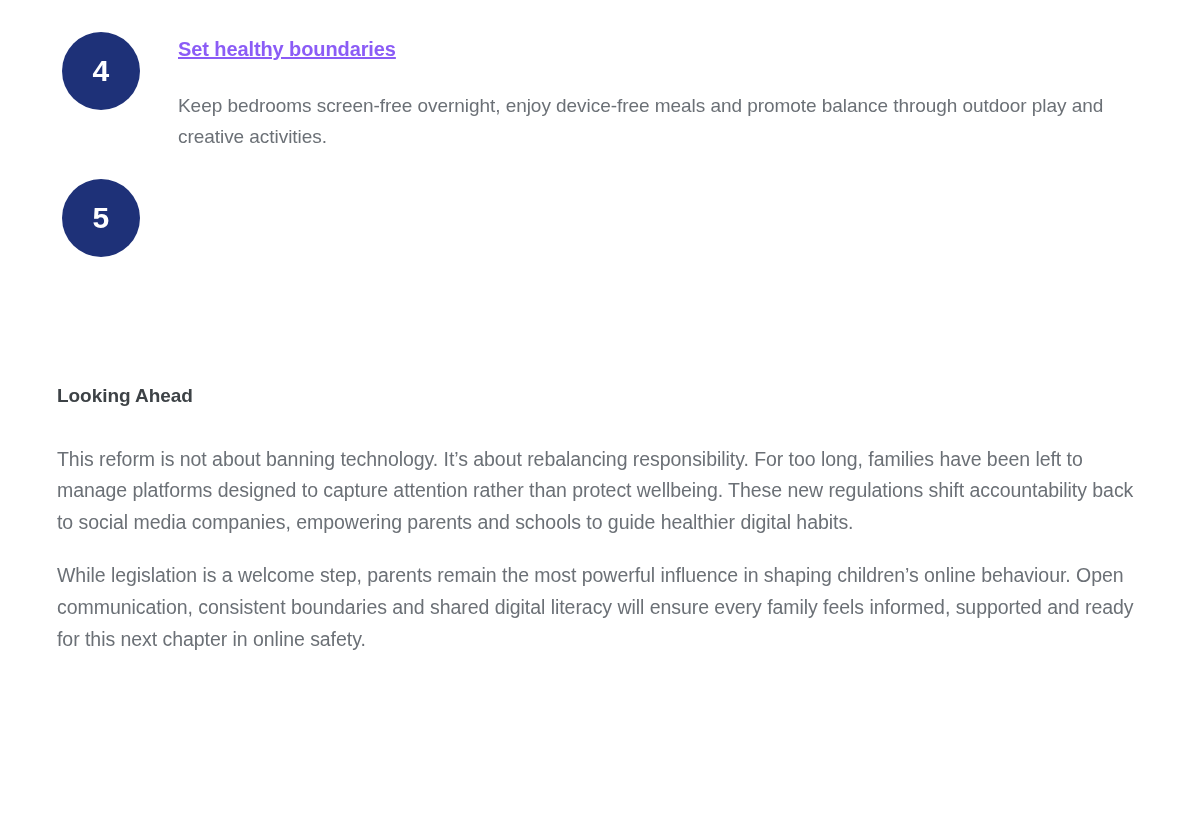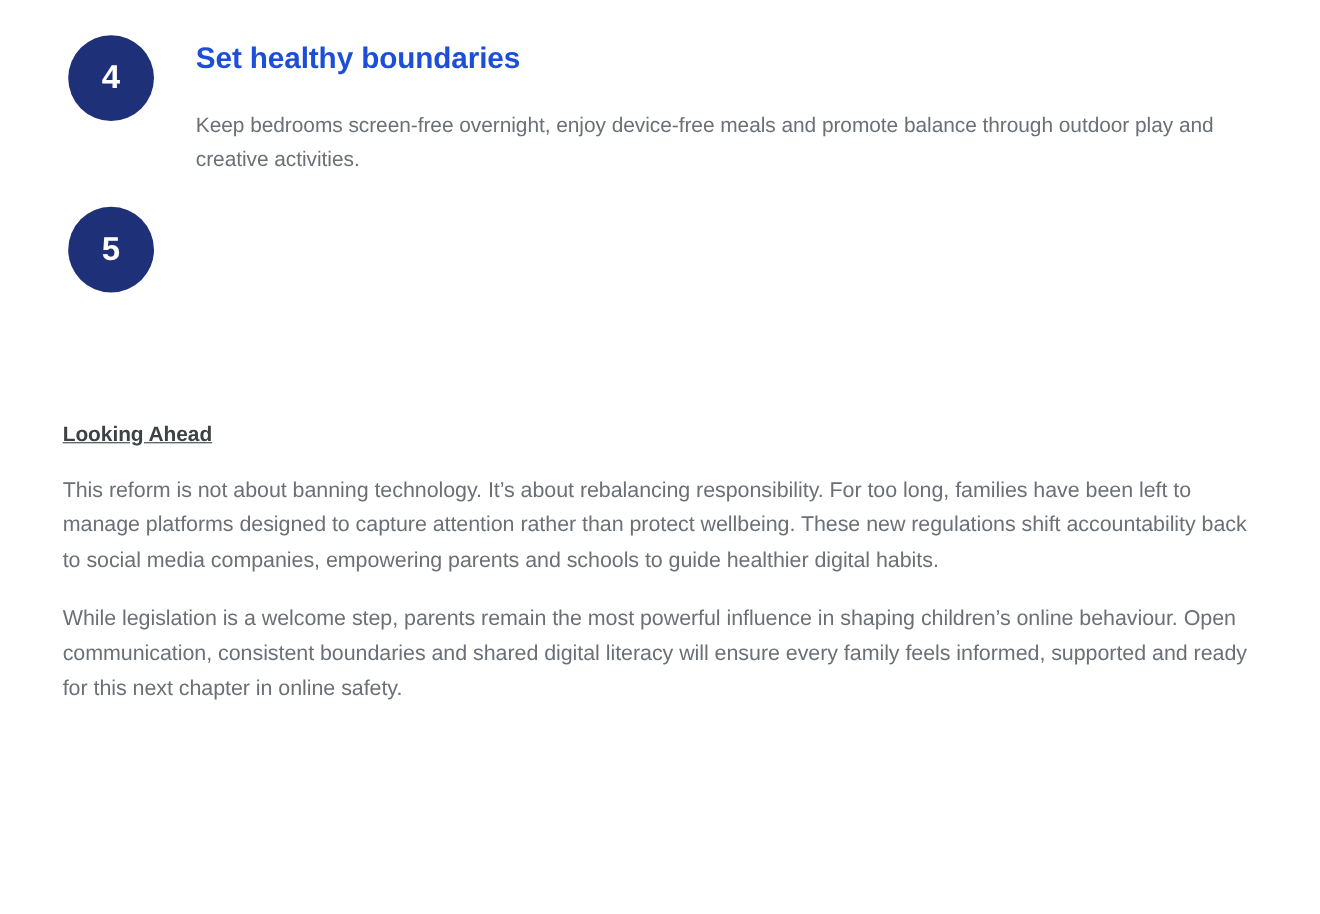--- a/index.html
+++ b/index.html
@@ -54,25 +54,26 @@
   }
 
   .step-body {
     flex: 1 1 auto;
     padding-left: 38px;
     padding-right: 60px;
     padding-top: 4px;
   }
 
   .step-title {
-    color: #1d4ed8;
-    font-size: 27px;
+    color: #8b5cf6;
+    font-size: 20px;
     font-weight: bold;
     line-height: 1.3;
     letter-spacing: -0.1px;
+    text-decoration: underline;
   }
 
   .step-text {
     margin-top: 29px;
     color: #6b7076;
     font-size: 19px;
     line-height: 1.62;
     letter-spacing: -0.05px;
     max-width: 930px;
   }
@@ -84,25 +85,24 @@
     top: 384px;
     width: 1096px;
   }
 
   .section-heading {
     color: #3d4246;
     font-size: 19px;
     font-weight: bold;
     line-height: 1.3;
     letter-spacing: -0.05px;
-    text-decoration: underline;
   }
 
   .section-para {
-    margin-top: 22px;
+    margin-top: 35px;
     color: #6b7076;
     font-size: 19.5px;
     line-height: 1.62;
     letter-spacing: -0.05px;
   }
 
   .section-para + .section-para {
     margin-top: 22px;
   }
 </style>

